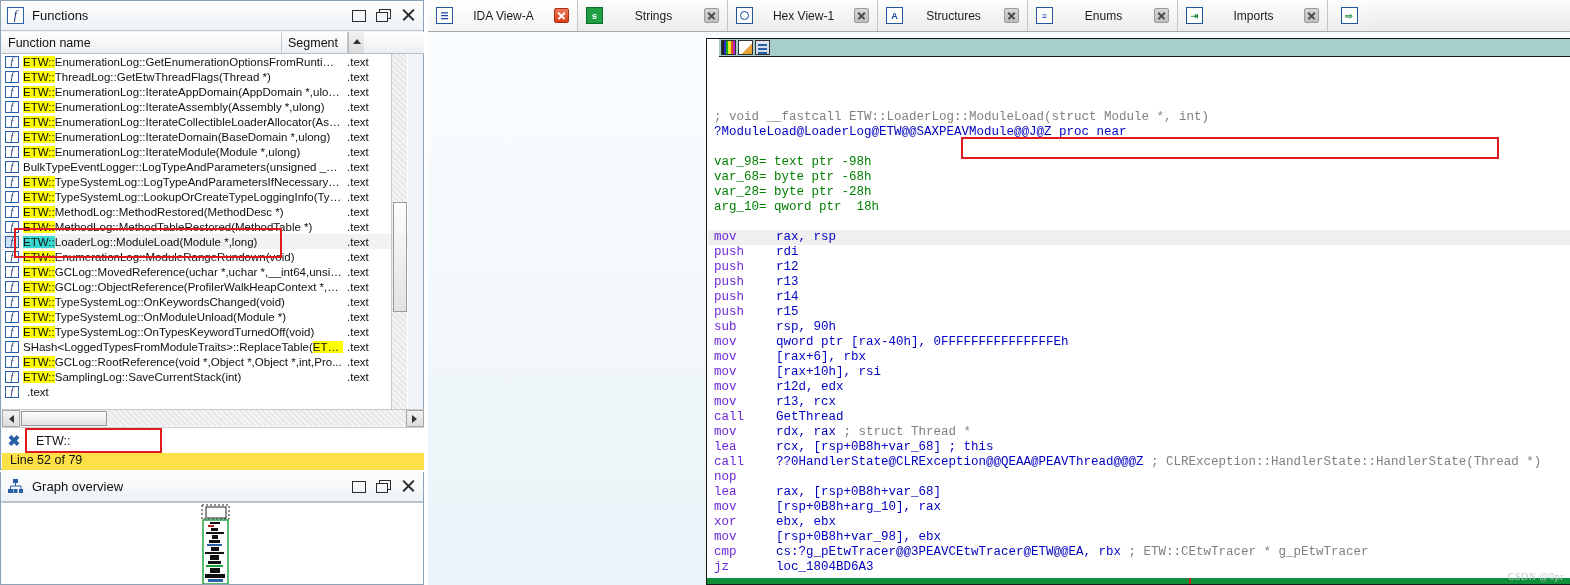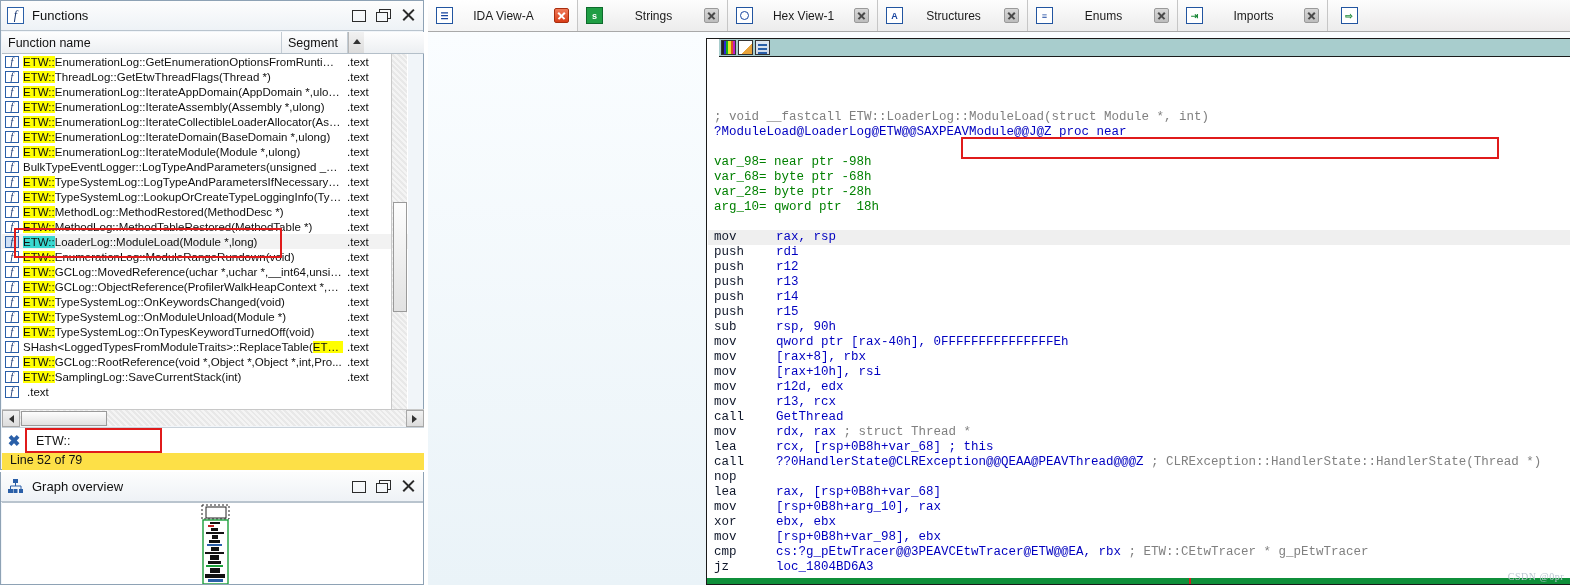--- a/index.html
+++ b/index.html
@@ -177,21 +177,21 @@
   #code{
     position:absolute; left:1px; top:19px; right:1px; bottom:1px;
     font-family:"Liberation Mono", monospace; font-size:12.5px; line-height:15px;
     color:#0000c8; overflow:hidden; padding-top:22px;
   }
   .ln{ white-space:pre; height:15px; padding-left:6px; }
   .ln.hi{ background:#efefef; }
   .cm{ color:#808080; }
   .kw{ color:#0000c0; }
   .grn{ color:#008000; }
-  .mn{ color:#0f172a; display:inline-block; width:62px;font-family:Liberation Mono, monospace; }
+  .mn{ color:#6d28d9; display:inline-block; width:62px;font-family:Liberation Mono, monospace; }
   .red{ color:#d00000; }
   #redbox-proto{
     position:absolute; left:254px; top:98px; width:538px; height:22px;
     border:2px solid #e01b1b; pointer-events:none;
   }
   #redbox-funclist{
     position:absolute; left:14px; top:228px; width:268px; height:30px;
     border:2px solid #e01b1b; pointer-events:none;
   }
   #watermark{
@@ -457,34 +457,34 @@
       <span class="gvi rainbow"></span>
       <span class="gvi pencil"></span>
       <span class="gvi script"></span>
     </div>
     <div id="code">
         <div class="ln">&nbsp;</div>
         <div class="ln">&nbsp;</div>
         <div class="ln"><span class="cm">; void __fastcall ETW::LoaderLog::ModuleLoad(struct Module *, int)</span></div>
         <div class="ln"><span class="kw">?ModuleLoad@LoaderLog@ETW@@SAXPEAVModule@@J@Z proc near</span></div>
         <div class="ln">&nbsp;</div>
-        <div class="ln"><span class="grn">var_98= near ptr -98h</span></div>
+        <div class="ln"><span class="grn">var_98= text ptr -98h</span></div>
         <div class="ln"><span class="grn">var_68= byte ptr -68h</span></div>
         <div class="ln"><span class="grn">var_28= byte ptr -28h</span></div>
         <div class="ln"><span class="grn">arg_10= qword ptr  18h</span></div>
         <div class="ln">&nbsp;</div>
         <div class="ln hi"><span class="mn">mov</span><span class="kw">rax, rsp</span></div>
         <div class="ln"><span class="mn">push</span><span class="kw">rdi</span></div>
         <div class="ln"><span class="mn">push</span><span class="kw">r12</span></div>
         <div class="ln"><span class="mn">push</span><span class="kw">r13</span></div>
         <div class="ln"><span class="mn">push</span><span class="kw">r14</span></div>
         <div class="ln"><span class="mn">push</span><span class="kw">r15</span></div>
         <div class="ln"><span class="mn">sub</span><span class="kw">rsp, 90h</span></div>
         <div class="ln"><span class="mn">mov</span><span class="kw">qword ptr [rax-40h], 0FFFFFFFFFFFFFFFEh</span></div>
-        <div class="ln"><span class="mn">mov</span><span class="kw">[rax+8], rbx</span></div>
+        <div class="ln"><span class="mn">mov</span><span class="kw">[rax+6], rbx</span></div>
         <div class="ln"><span class="mn">mov</span><span class="kw">[rax+10h], rsi</span></div>
         <div class="ln"><span class="mn">mov</span><span class="kw">r12d, edx</span></div>
         <div class="ln"><span class="mn">mov</span><span class="kw">r13, rcx</span></div>
         <div class="ln"><span class="mn">call</span><span class="kw">GetThread</span></div>
         <div class="ln"><span class="mn">mov</span><span class="kw">rdx, rax</span> <span class="cm">; struct Thread *</span></div>
         <div class="ln"><span class="mn">lea</span><span class="kw">rcx, [rsp+0B8h+var_68] ; this</span></div>
         <div class="ln"><span class="mn">call</span><span class="kw">??0HandlerState@CLRException@@QEAA@PEAVThread@@@Z</span> <span class="cm">; CLRException::HandlerState::HandlerState(Thread *)</span></div>
         <div class="ln"><span class="mn">nop</span><span class="kw"></span></div>
         <div class="ln"><span class="mn">lea</span><span class="kw">rax, [rsp+0B8h+var_68]</span></div>
         <div class="ln"><span class="mn">mov</span><span class="kw">[rsp+0B8h+arg_10], rax</span></div>

